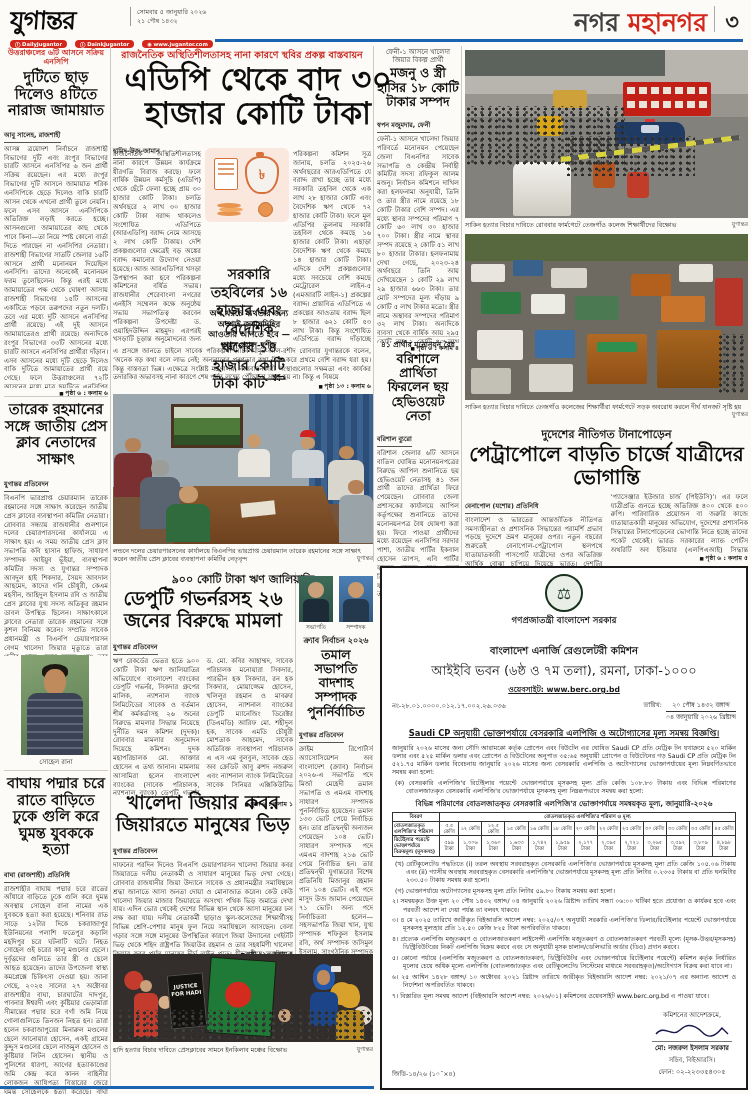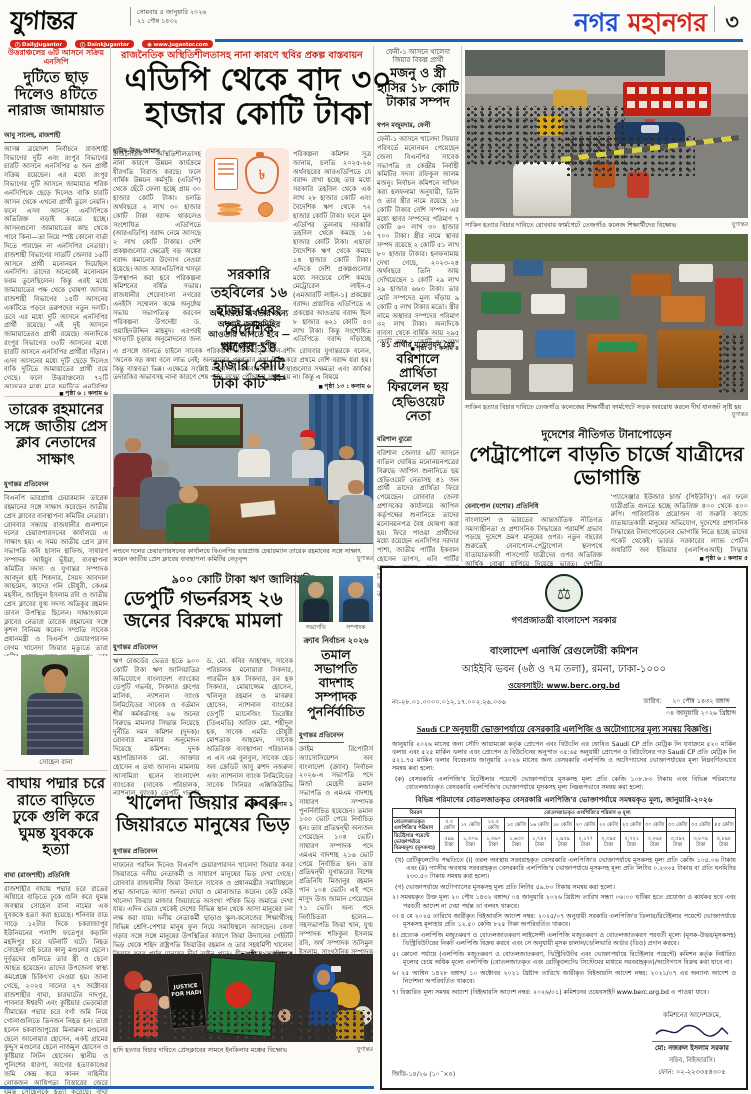--- a/index.html
+++ b/index.html
@@ -41,21 +41,21 @@
     <div class="abs" style="left:10px;top:31px;white-space:nowrap;">
       <span class="pill"><span>ⓕ </span><span>DailyJugantor</span></span>
       <span class="pill"><span>ⓣ </span><span>DainkJugantor</span></span>
       <span class="pill"><span>◉ </span><span>www.jugantor.com</span></span>
     </div>
     <div class="abs" style="left:130px;top:7px;border-left:1px solid #999;padding-left:6px;font-size:6.3px;line-height:1.5;color:#333;">
       <div>সোমবার ৫ জানুয়ারি ২০২৬</div>
       <div>২১ পৌষ ১৪৩২</div>
     </div>
     <div class="abs" style="right:44px;top:3px;font-size:25px;font-weight:800;white-space:nowrap;">
-      <span style="color:#1d4ed8;">নগর</span>
+      <span style="color:#404040;">নগর</span>
       <span style="color:#d3271c;">মহানগর</span>
     </div>
     <div class="abs" style="right:36px;top:6px;width:1px;height:26px;background:#aaa;"></div>
     <div class="abs" style="right:12px;top:6px;font-size:21px;font-weight:bold;color:#222;">৩</div>
     <div class="abs" style="left:215px;right:8px;top:39px;height:2.5px;background:#1c63b0;"></div>
   </div>
 
   <div class="vrule" style="left:110px;top:46px;height:1040px;"></div>
   <div class="vrule" style="left:373px;top:46px;height:516px;"></div>
   <div class="vrule" style="left:461px;top:46px;height:516px;"></div>
@@ -320,34 +320,34 @@
     <span class="credit">যুগান্তর</span>
   </div>
 
   <div class="abs" style="left:380px;top:566px;width:368px;height:524px;background:#fff;border:2px solid #1a1a1a;padding:6px 10px;box-sizing:border-box;">
     <div style="text-align:center;">
       <div style="width:34px;height:34px;margin:0 auto 2px;border:2px solid #18321f;border-radius:50%;background:#e9efe6;display:flex;align-items:center;justify-content:center;">
         <span style="font-size:16px;color:#18321f;">⚖</span>
       </div>
       <div style="font-size:8.6px;font-weight:bold;">গণপ্রজাতন্ত্রী বাংলাদেশ সরকার</div>
       <div style="font-size:10px;font-weight:bold;margin-top:15px;">বাংলাদেশ এনার্জি রেগুলেটরী কমিশন</div>
-      <div style="font-size:10px;margin-top:1px;">আইইবি ভবন (৬ষ্ঠ ও ৭ম তলা), রমনা, ঢাকা-১০০০</div>
+      <div style="font-size:13px;margin-top:1px;">আইইবি ভবন (৬ষ্ঠ ও ৭ম তলা), রমনা, ঢাকা-১০০০</div>
       <div style="font-size:7.6px;font-weight:bold;text-decoration:underline;margin-top:1px;">ওয়েবসাইট: www.berc.org.bd</div>
     </div>
     <div style="display:flex;justify-content:space-between;align-items:flex-start;margin-top:4px;">
       <div style="font-size:6.6px;">নং-২৮.০১.০০০০.০১২.১৭.০০২.২৬.০৩৬</div>
       <div style="display:flex;gap:4px;font-size:6.4px;">
         <span>তারিখ:</span>
         <span style="display:inline-block;text-align:center;">
           <span style="display:block;border-bottom:1px solid #333;">২০ পৌষ ১৪৩২ বঙ্গাব্দ</span>
           <span style="display:block;">০৪ জানুয়ারি ২০২৬ খ্রিষ্টাব্দ</span>
         </span>
       </div>
     </div>
-    <div style="text-align:center;font-size:8.4px;font-weight:bold;text-decoration:underline;margin:4px 0 1px;font-family:Liberation Serif, serif;">Saudi CP অনুযায়ী ভোক্তাপর্যায়ে বেসরকারি এলপিজি ও অটোগ্যাসের মূল্য সমন্বয় বিজ্ঞপ্তি।</div>
+    <div style="text-align:center;font-size:8.4px;font-weight:bold;text-decoration:underline;margin:4px 0 1px;">Saudi CP অনুযায়ী ভোক্তাপর্যায়ে বেসরকারি এলপিজি ও অটোগ্যাসের মূল্য সমন্বয় বিজ্ঞপ্তি।</div>
     <div class="ncl">জানুয়ারি ২০২৬ মাসের জন্য সৌদি আরামকো কর্তৃক প্রোপেন এবং বিউটেন এর ঘোষিত Saudi CP প্রতি মেট্রিক টন যথাক্রমে ৫২০ মার্কিন ডলার এবং ৫২৫ মার্কিন ডলার এবং প্রোপেন ও বিউটেনের অনুপাত ৩৫:৬৫ অনুযায়ী প্রোপেন ও বিউটেনের গড় Saudi CP প্রতি মেট্রিক টন ৫২১.৭৫ মার্কিন ডলার বিবেচনায় জানুয়ারি ২০২৬ মাসের জন্য বেসরকারি এলপিজি ও অটোগ্যাসের ভোক্তাপর্যায়ের মূল্য নিম্নবর্ণিতভাবে সমন্বয় করা হলো:</div>
     <div class="ncl nclause" style="padding-left:14px;">(ক) বেসরকারি এলপিজি'র রিটেইলার পয়েন্টে ভোক্তাপর্যায়ে মূসকসহ মূল্য প্রতি কেজি ১০৮.৮৩ টাকায় এবং বিভিন্ন পরিমাণের বোতলজাতকৃত বেসরকারি এলপিজি'র ভোক্তাপর্যায়ে মূসকসহ মূল্য নিম্নরূপভাবে সমন্বয় করা হলো:</div>
     <div style="text-align:center;font-size:7.2px;font-weight:bold;margin:3px 0 2px;">বিভিন্ন পরিমাণের বোতলজাতকৃত বেসরকারি এলপিজি'র ভোক্তাপর্যায়ে সমন্বয়কৃত মূল্য, জানুয়ারি-২০২৬</div>
     <table class="ntable">
       <tbody>
           <tr>
         <td style="width:44px;font-weight:bold;">বিবরণ</td>
         <td colspan="13" style="font-weight:bold;">বোতলজাতকৃত এলপিজি'র পরিমাণ ও মূল্য</td>
       </tr>
       <tr>

